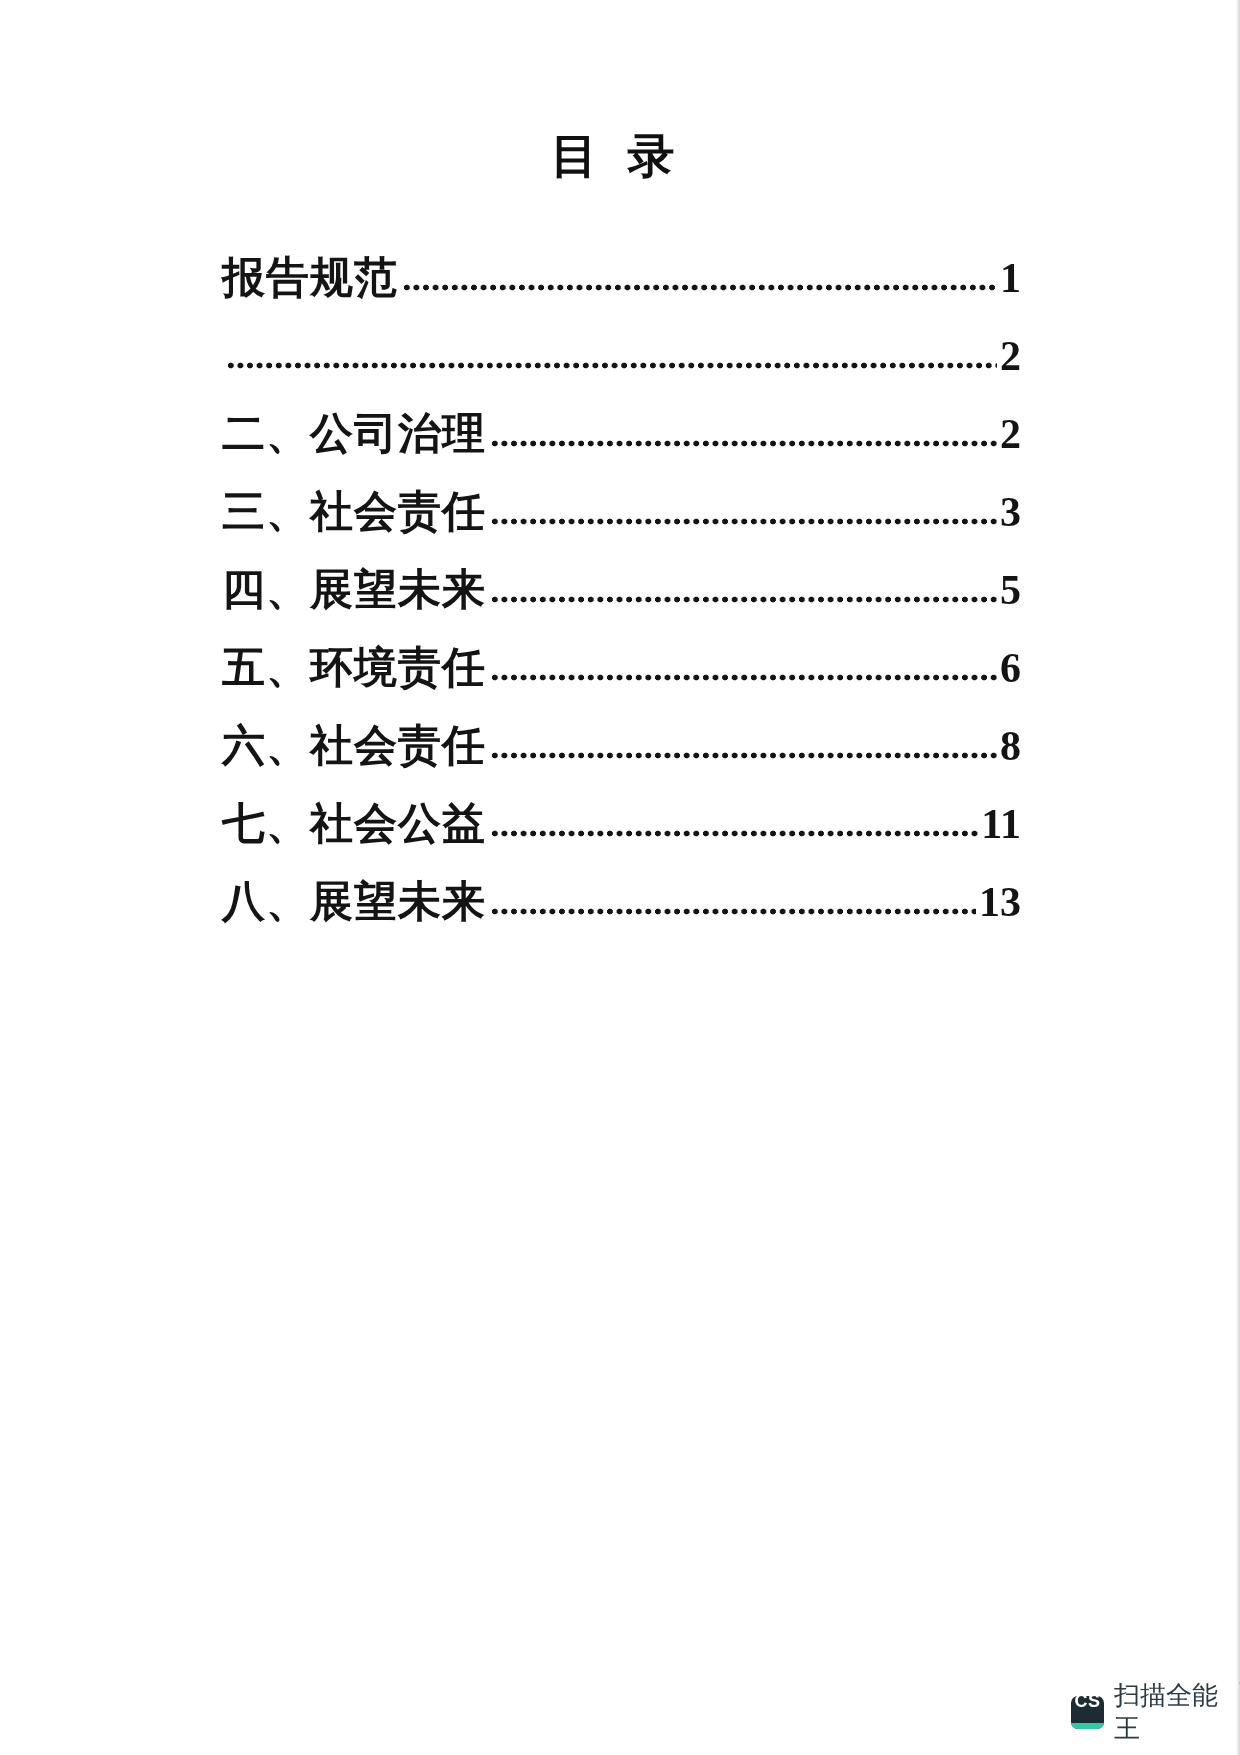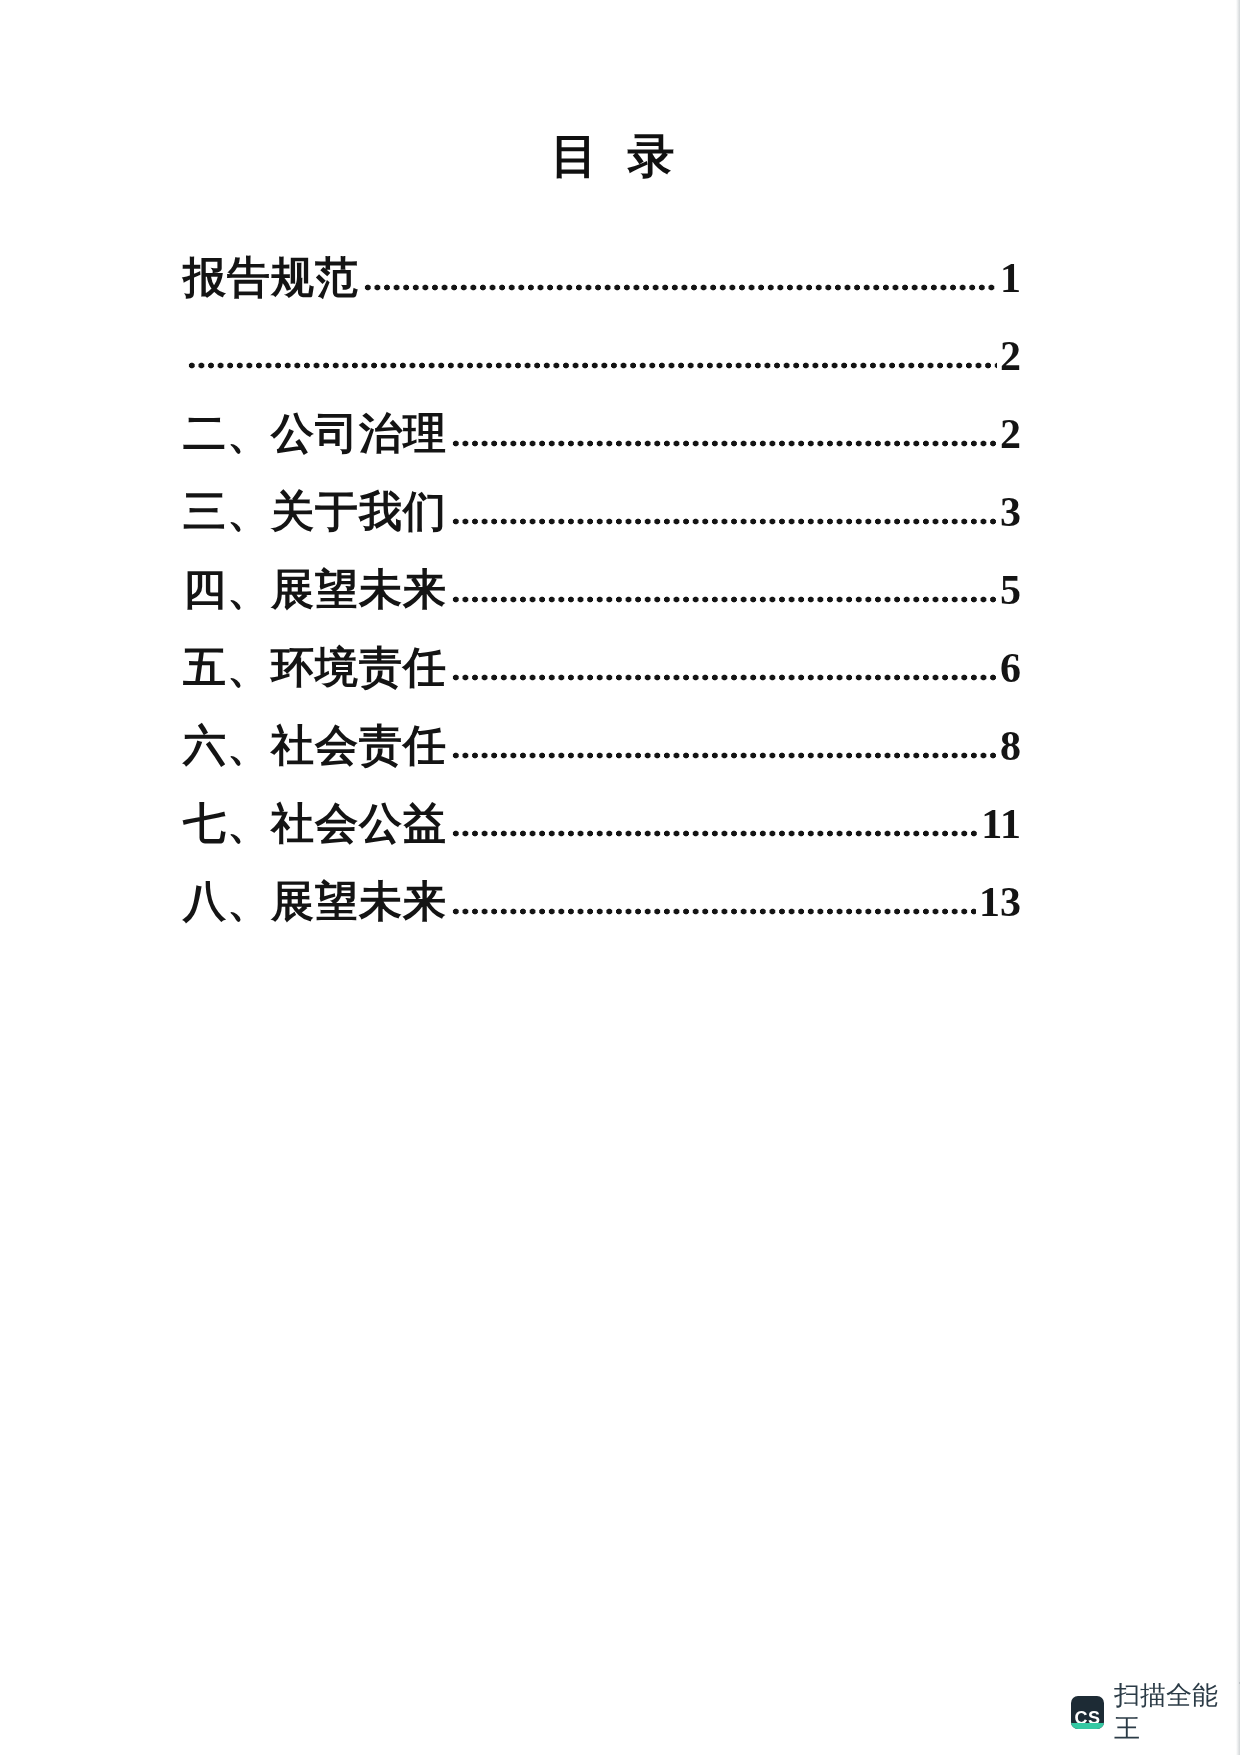--- a/index.html
+++ b/index.html
@@ -44,20 +44,21 @@
     top: 239px;
     left: 183px;
     width: 838px;
   }
   .toc-row {
     height: 78px;
     display: flex;
     align-items: baseline;
     line-height: 78px;
     white-space: nowrap;
+    margin-left: 39px;
   }
   .toc-label {
     font-size: 43px;
     font-weight: bold;
     color: #141414;
     letter-spacing: 1px;
   }
   .toc-dots {
     flex: 1 1 auto;
     display: inline-block;
@@ -87,21 +88,21 @@
     gap: 10px;
   }
   .wm-logo {
     position: relative;
     width: 33px;
     height: 33px;
     background: #1d2b35;
     border-radius: 7px;
     overflow: hidden;
     display: flex;
-    align-items: flex-end;
+    align-items: flex-start;
     justify-content: center;
     flex: 0 0 auto;
   }
   .wm-logo-text {
     color: #ffffff;
     font-weight: bold;
     font-size: 18px;
     letter-spacing: 0.5px;
     margin-top: -5px;
   }
@@ -153,21 +154,21 @@
     <span class="toc-page">2</span>
   </div>
 
   <div class="toc-row">
     <span class="toc-label">二、公司治理</span>
     <span class="toc-dots"></span>
     <span class="toc-page">2</span>
   </div>
 
   <div class="toc-row">
-    <span class="toc-label">三、关于我们</span>
+    <span class="toc-label">三、社会责任</span>
     <span class="toc-dots"></span>
     <span class="toc-page">3</span>
   </div>
 
   <div class="toc-row">
     <span class="toc-label">四、展望未来</span>
     <span class="toc-dots"></span>
     <span class="toc-page">5</span>
   </div>
 

